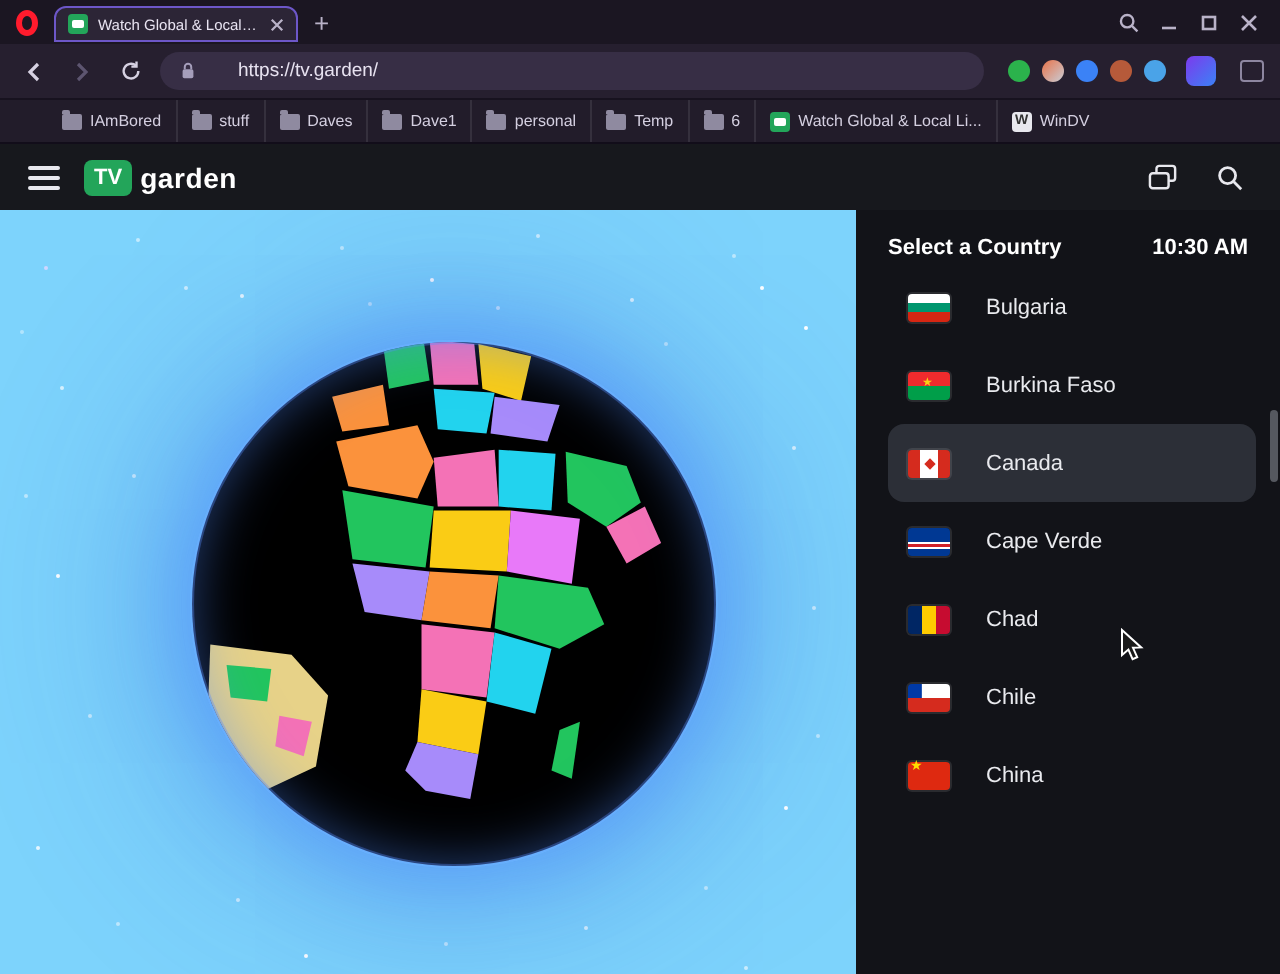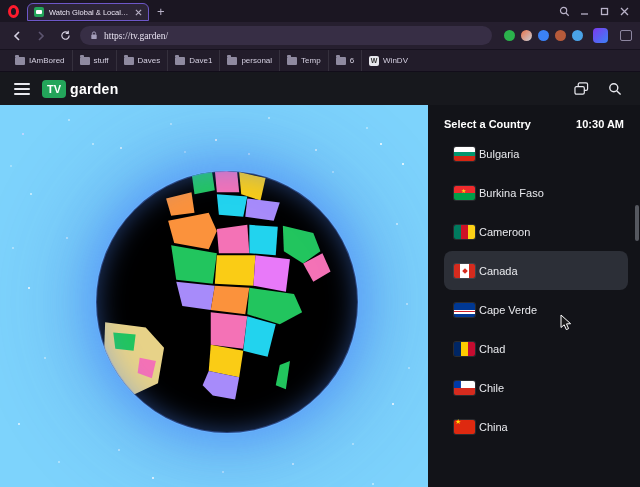--- a/index.html
+++ b/index.html
@@ -15,29 +15,29 @@
   .tab-fav::after{content:"";position:absolute;left:2px;top:3px;width:6px;height:4px;background:#fff;border-radius:1px;}
   .tab-title{font-size:7.5px;color:#e9e4f2;white-space:nowrap;overflow:hidden;text-overflow:ellipsis;max-width:84px;}
   .tab-close{flex:none;display:flex;}
   .newtab{color:#b9b2c8;font-size:13px;line-height:1;margin-left:8px;flex:none;}
   .tb-spacer{flex:1;}
   .tb-ic{flex:none;display:flex;align-items:center;justify-content:center;width:20px;height:18px;}
 
   
   .navbar{position:absolute;left:0;top:22px;width:640px;height:28px;background:#261f2f;display:flex;align-items:center;padding:0 8px;gap:6px;border-bottom:1px solid #17121f;}
   .nav-ic{flex:none;display:flex;align-items:center;justify-content:center;width:18px;height:18px;}
-  .addr-pill{flex:1;height:19px;background:#372e45;border-radius:10px;display:flex;align-items:center;gap:6px;padding:0 10px;max-width:430px;font-family:Liberation Serif, serif;}
+  .addr-pill{flex:1;height:19px;background:#372e45;border-radius:10px;display:flex;align-items:center;gap:21px;padding:0 10px;max-width:430px;}
   .addr-url{font-size:9.5px;color:#e7e2f0;white-space:nowrap;}
   .ext-row{display:flex;align-items:center;gap:6px;margin-left:6px;}
   .ext-ic{width:11px;height:11px;border-radius:50%;flex:none;}
   .avatar{width:15px;height:15px;border-radius:4px;background:linear-gradient(135deg,#7c3aed,#3b82f6);flex:none;margin-left:4px;}
   .panels{width:12px;height:11px;border:1.5px solid #8d86a0;border-radius:2px;flex:none;margin-left:6px;}
 
   
-  .bookmarksbar{position:absolute;left:0;top:50px;width:640px;height:22px;background:#221c2a;display:flex;align-items:center;padding:0 8px;overflow:hidden;border-bottom:1px solid #120d1a;}
+  .bookmarksbar{position:absolute;left:0;top:50px;width:640px;height:22px;background:#221c2a;display:flex;align-items:center;padding:0 24px;overflow:hidden;border-bottom:1px solid #120d1a;}
   .bm-item{display:flex;align-items:center;gap:4px;padding:0 7px;height:100%;flex:none;}
   .bm-item + .bm-item{border-left:1px solid rgba(255,255,255,.09);}
   .bm-label{font-size:8px;color:#d4cfe0;white-space:nowrap;}
   .bm-icon{flex:none;display:inline-flex;align-items:center;justify-content:center;}
   .icon-folder{width:10px;height:8px;background:#8f8aa0;border-radius:1px;position:relative;}
   .icon-folder::before{content:"";position:absolute;left:0;top:-2px;width:4px;height:2px;background:#8f8aa0;border-radius:1px 1px 0 0;}
   .icon-tv{width:10px;height:10px;background:#23a55a;border-radius:2px;position:relative;}
   .icon-tv::after{content:"";position:absolute;left:2px;top:3px;width:6px;height:4px;background:#fff;border-radius:1px;}
   .icon-app{width:10px;height:10px;background:#e8e8ee;border-radius:2px;color:#333;font-size:7px;font-weight:bold;line-height:10px;text-align:center;}
 
@@ -70,21 +70,21 @@
     box-shadow:0 0 40px 8px rgba(64,120,255,.45),0 0 90px 30px rgba(40,80,200,.22);}
   .globe-glow{position:absolute;inset:0;border-radius:50%;box-shadow:inset 0 0 28px rgba(80,140,255,.5);pointer-events:none;}
 
   
   .sidebar{position:absolute;right:0;top:0;width:212px;height:382px;background:#121318;}
   .sidebar-header{height:37px;display:flex;align-items:center;justify-content:space-between;padding:0 16px;}
   .sidebar-title{font-size:11px;font-weight:bold;color:#fff;}
   .sidebar-time{font-size:11px;font-weight:bold;color:#fff;}
   .country-list{position:absolute;left:0;right:0;top:37px;bottom:0;overflow:hidden;padding:0 12px 0 16px;}
   .country-list .country-item:first-child{margin-top:-8px;}
-  .country-item{height:39px;display:flex;align-items:center;gap:4px;padding:0 10px;border-radius:8px;}
+  .country-item{height:39px;display:flex;align-items:center;gap:18px;padding:0 10px;border-radius:8px;}
   .country-item.highlighted{background:#2c2f37;}
   .country-name{font-size:11px;color:#e9eaee;}
   .flag{width:21px;height:14px;border-radius:2px;flex:none;position:relative;box-shadow:0 0 0 1px rgba(255,255,255,.1);}
   .flag-bulgaria{background:linear-gradient(to bottom,#fff 0 33%,#00966e 33% 66%,#d62612 66% 100%);}
   .flag-burkina-faso{background:linear-gradient(to bottom,#ef2b2d 0 50%,#009e49 50% 100%);}
   .flag-burkina-faso::after{content:"★";position:absolute;left:7px;top:1px;font-size:6px;color:#fcd116;}
   .flag-cambodia{background:linear-gradient(to bottom,#032ea1 0 27%,#e00025 27% 73%,#032ea1 73% 100%);}
   .flag-cameroon{background:linear-gradient(to right,#007a5e 0 33%,#ce1126 33% 66%,#fcd116 66% 100%);}
   .flag-canada{background:linear-gradient(to right,#d52b1e 0 28%,#fff 28% 72%,#d52b1e 72% 100%);}
   .flag-canada::after{content:"";position:absolute;left:8.5px;top:5px;width:4px;height:4px;background:#d52b1e;transform:rotate(45deg);}
@@ -194,20 +194,24 @@
         <span class="bm-icon icon-folder"></span>
         <span class="bm-label">personal</span>
       </div>
       <div class="bm-item">
         <span class="bm-icon icon-folder"></span>
         <span class="bm-label">Temp</span>
       </div>
       <div class="bm-item">
         <span class="bm-icon icon-folder"></span>
         <span class="bm-label">6</span>
+      </div>
+      <div class="bm-item">
+        <span class="bm-icon icon-tv"></span>
+        <span class="bm-label">Watch Global &amp; Local Li...</span>
       </div>
       <div class="bm-item">
         <span class="bm-icon icon-app">W</span>
         <span class="bm-label">WinDV</span>
       </div>
     </div>
 
   <div class="siteheader">
     <span class="hamburger">
         <span></span>
@@ -284,24 +288,20 @@
       </div>
       <div class="country-list">
           <div class="country-item">
             <span class="flag flag-bulgaria"></span>
             <span class="country-name">Bulgaria</span>
           </div>
           <div class="country-item">
             <span class="flag flag-burkina-faso"></span>
             <span class="country-name">Burkina Faso</span>
           </div>
-          <div class="country-item">
-            <span class="flag flag-cameroon"></span>
-            <span class="country-name">Cameroon</span>
-          </div>
           <div class="country-item highlighted">
             <span class="flag flag-canada"></span>
             <span class="country-name">Canada</span>
           </div>
           <div class="country-item">
             <span class="flag flag-cape-verde"></span>
             <span class="country-name">Cape Verde</span>
           </div>
           <div class="country-item">
             <span class="flag flag-chad"></span>

